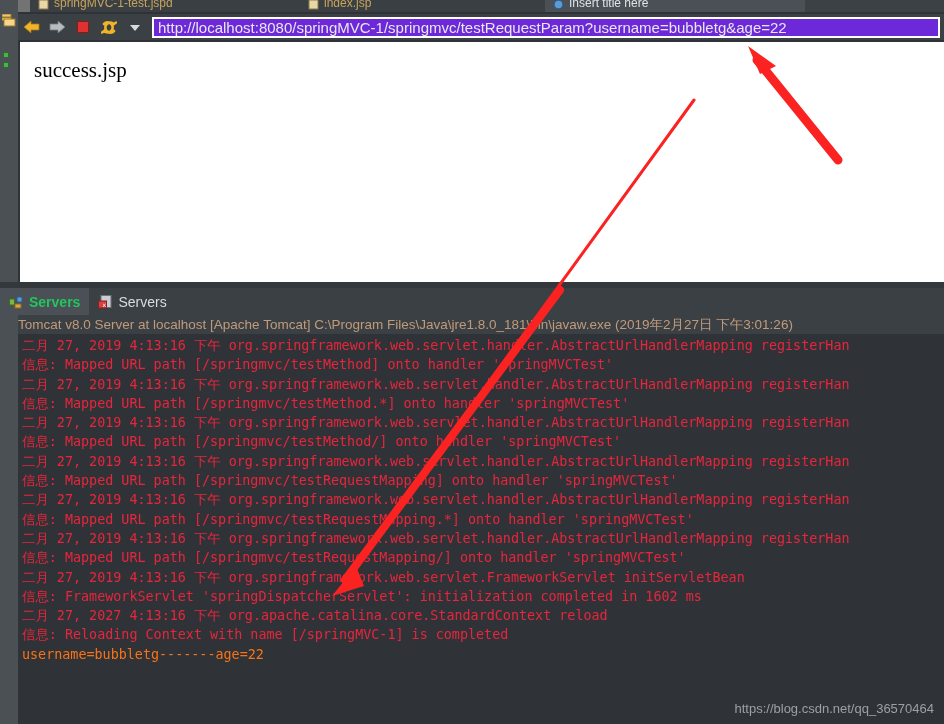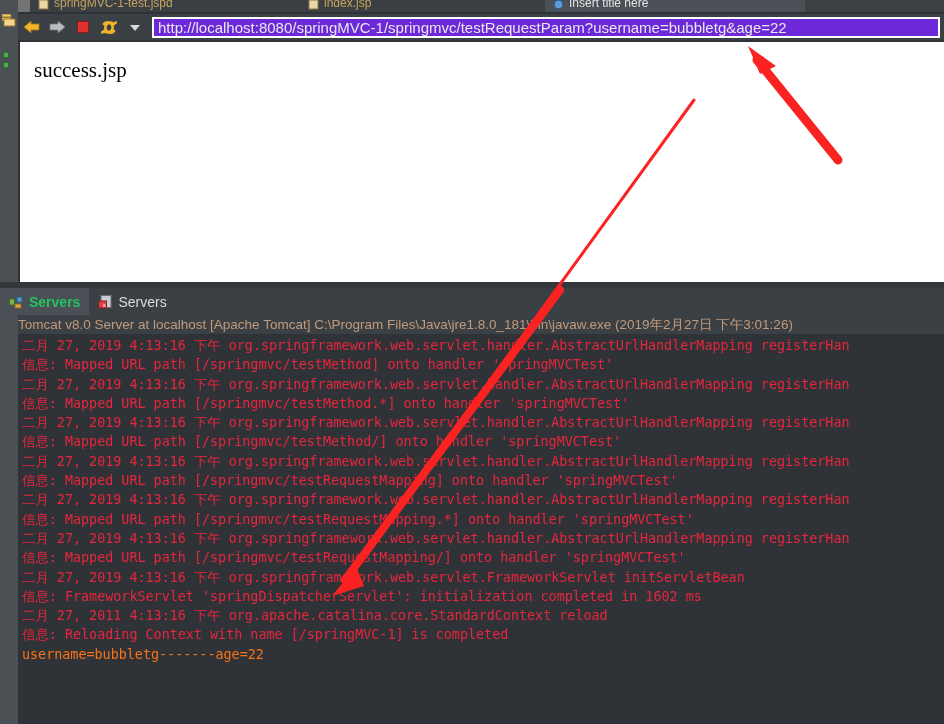--- a/index.html
+++ b/index.html
@@ -245,25 +245,26 @@
     <div class="cline err">二月 27, 2019 4:13:16 下午 org.springframework.web.servlet.handler.AbstractUrlHandlerMapping registerHan</div>
     <div class="cline err">信息: Mapped URL path [/springmvc/testMethod/] onto handler 'springMVCTest'</div>
     <div class="cline err">二月 27, 2019 4:13:16 下午 org.springframework.web.servlet.handler.AbstractUrlHandlerMapping registerHan</div>
     <div class="cline err">信息: Mapped URL path [/springmvc/testRequestMapping] onto handler 'springMVCTest'</div>
     <div class="cline err">二月 27, 2019 4:13:16 下午 org.springframework.web.servlet.handler.AbstractUrlHandlerMapping registerHan</div>
     <div class="cline err">信息: Mapped URL path [/springmvc/testRequestMapping.*] onto handler 'springMVCTest'</div>
     <div class="cline err">二月 27, 2019 4:13:16 下午 org.springframework.web.servlet.handler.AbstractUrlHandlerMapping registerHan</div>
     <div class="cline err">信息: Mapped URL path [/springmvc/testRequestMapping/] onto handler 'springMVCTest'</div>
     <div class="cline err">二月 27, 2019 4:13:16 下午 org.springframework.web.servlet.FrameworkServlet initServletBean</div>
     <div class="cline err">信息: FrameworkServlet 'springDispatcherServlet': initialization completed in 1602 ms</div>
-    <div class="cline err">二月 27, 2011 4:13:16 下午 org.apache.catalina.core.StandardContext reload</div>
+    <div class="cline err">二月 27, 2027 4:13:16 下午 org.apache.catalina.core.StandardContext reload</div>
     <div class="cline err">信息: Reloading Context with name [/springMVC-1] is completed</div>
     <div class="cline out">username=bubbletg-------age=22</div>
   </div>
 
+  <div class="watermark">https://blog.csdn.net/qq_36570464</div>
 </div>
 
 <svg class="arrows">
 
   <g>
     <line x1="838" y1="160" x2="757" y2="60" stroke="#fb2222" stroke-width="9" stroke-linecap="round"></line>
     <polygon points="748,46 776,66 760,74" fill="#fb2222"></polygon>
   </g>
 
   <g>

